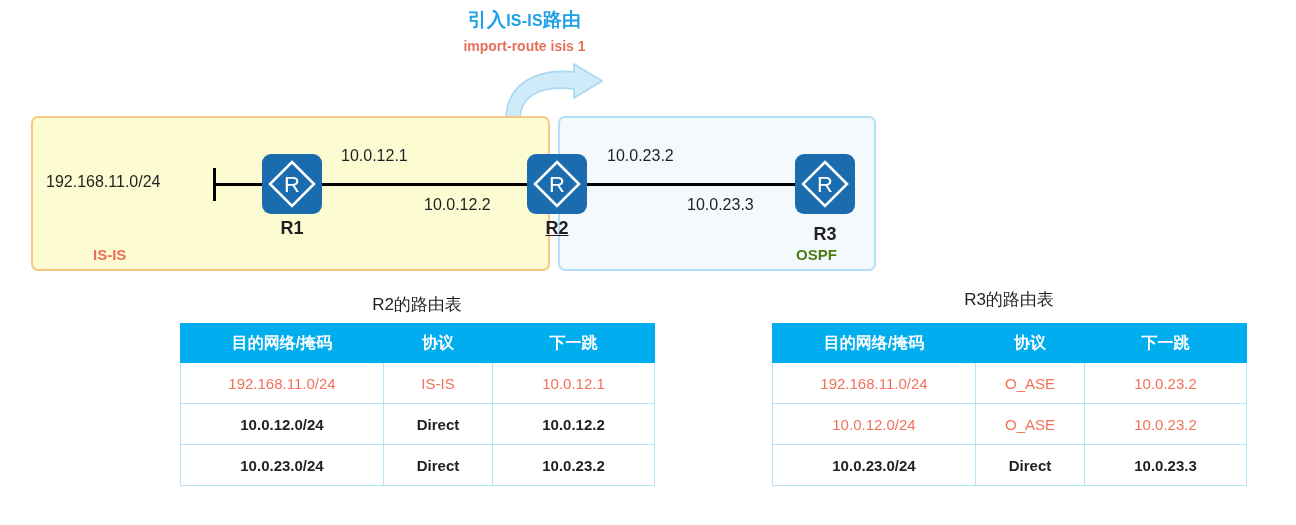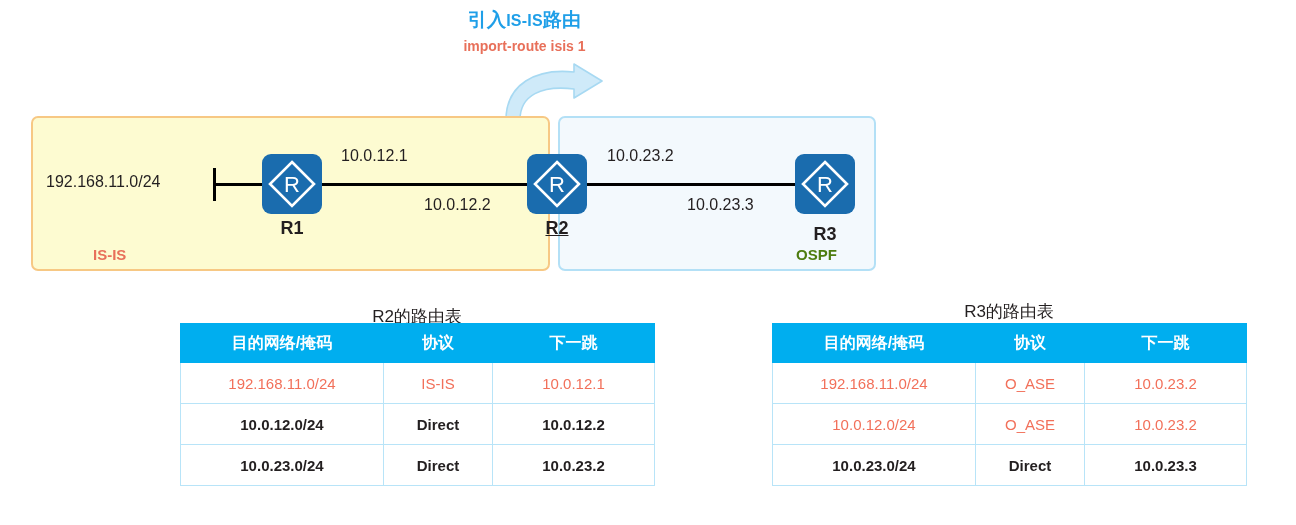--- a/index.html
+++ b/index.html
@@ -53,21 +53,21 @@
   .router-name{
     font-size:18px;font-weight:bold;color:#231f20;width:60px;
     text-align:center;white-space:nowrap;
   }
 
   
   .ip{font-size:16px;color:#231f20;white-space:nowrap;}
 
   
   .tbl-title{
-    font-size:17px;color:#231f20;text-align:center;white-space:nowrap;margin-top:12px;
+    font-size:17px;color:#231f20;text-align:center;white-space:nowrap;
   }
   table.rt{
     border-collapse:collapse;table-layout:fixed;
     font-size:15px;
   }
   table.rt th{
     background:#00aeef;color:#ffffff;font-weight:bold;font-size:16px;
     height:38px;border:1px solid #00aeef;padding:0;text-align:center;
     white-space:nowrap;
   }

